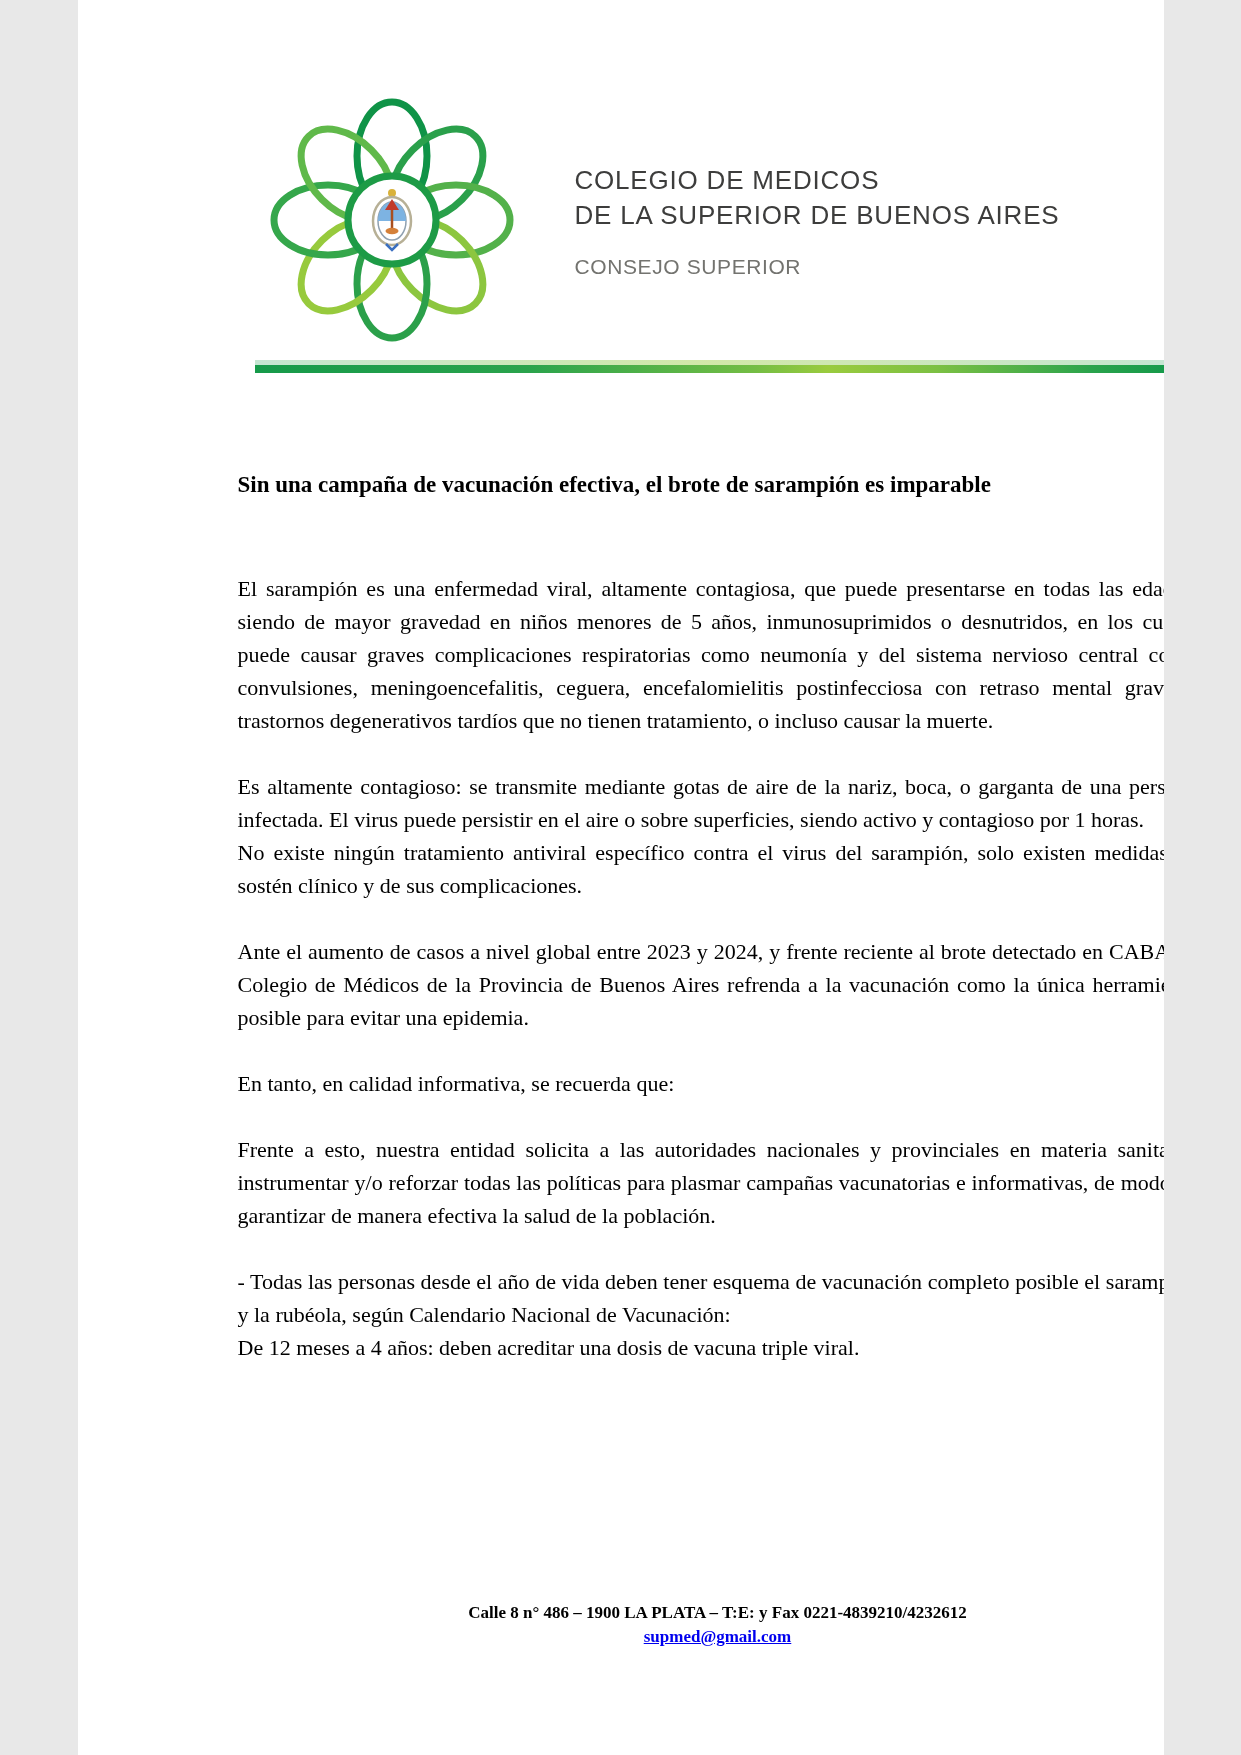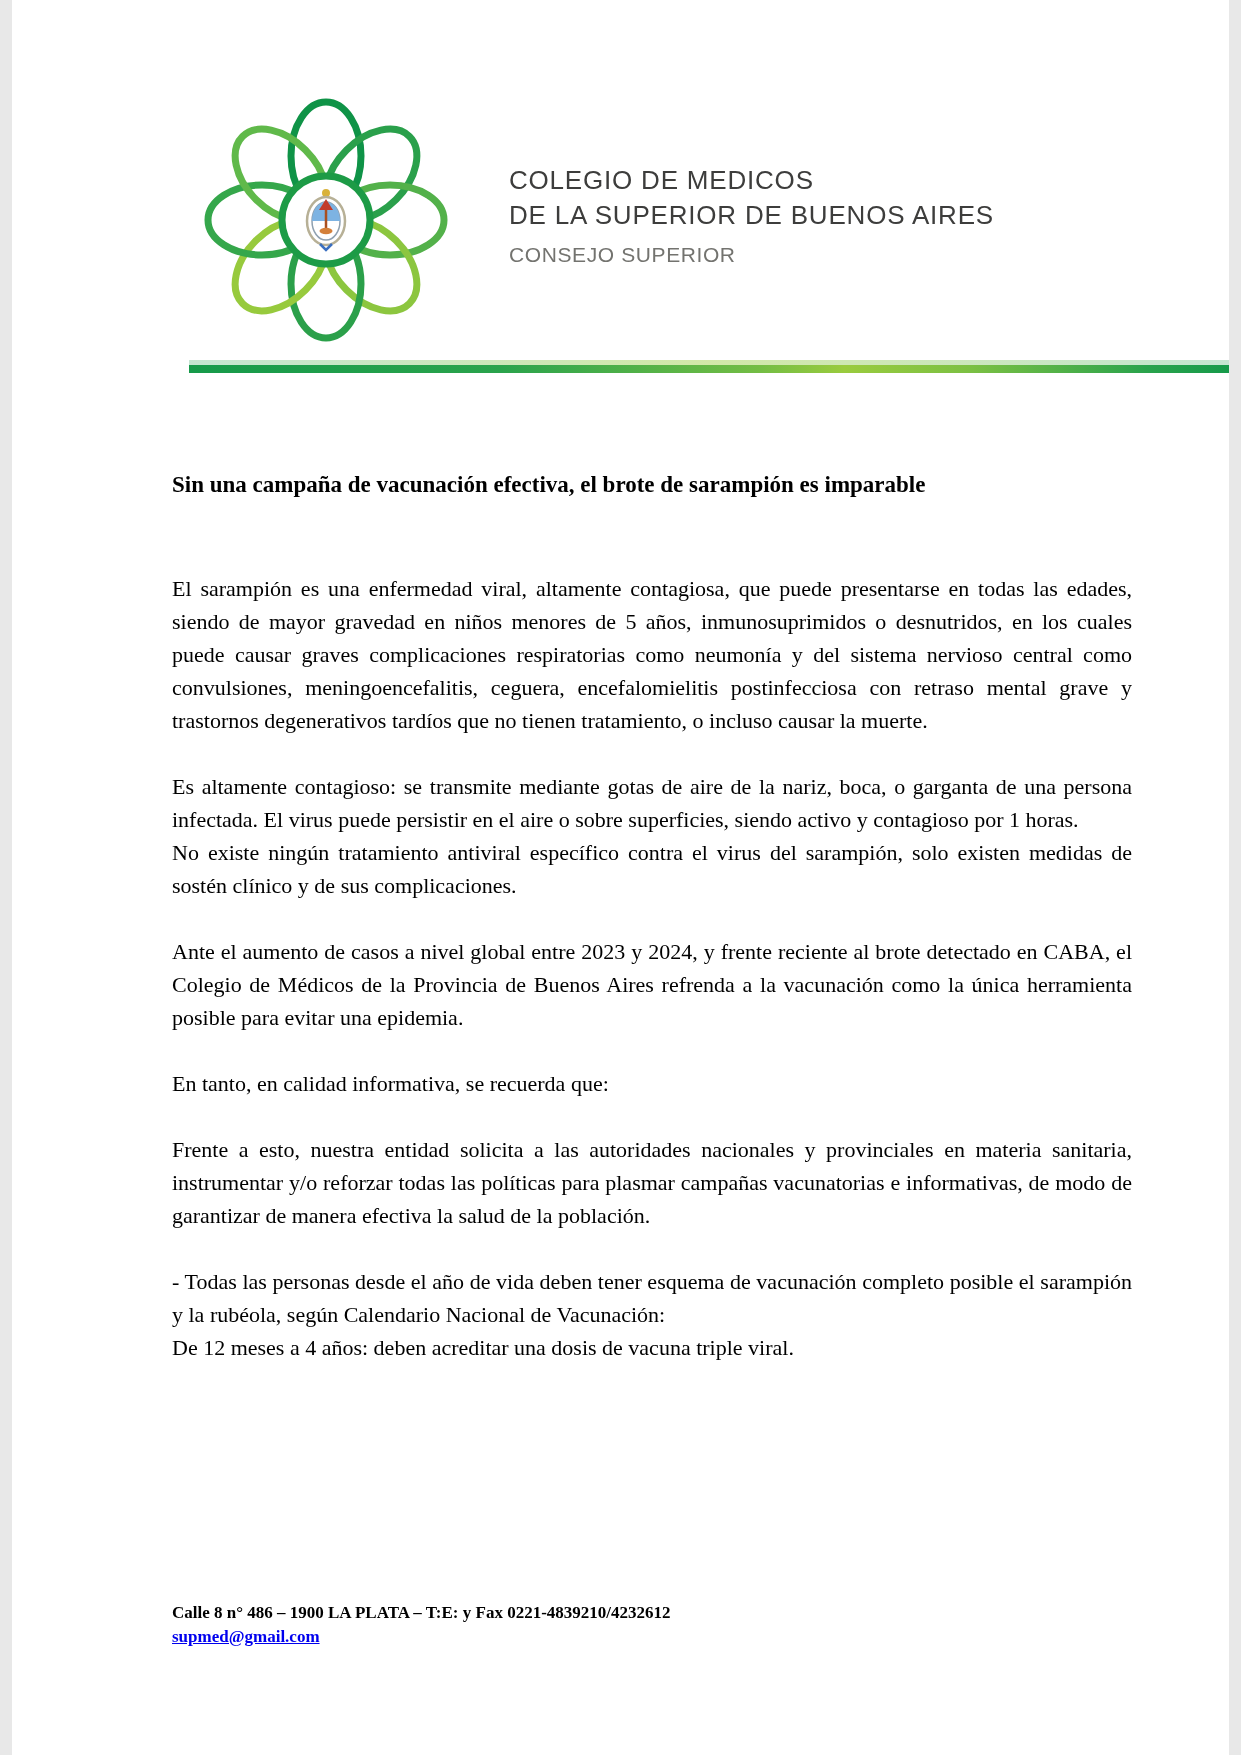--- a/index.html
+++ b/index.html
@@ -1,18 +1,18 @@
 <!DOCTYPE html>
 <html lang="es"><head>
 <meta charset="utf-8">
 <style>
   html, body { margin: 0; padding: 0; background: #e8e8e8; }
   .page {
     position: relative;
-    width: 1217px;
+    width: 1086px;
     height: 1755px;
     margin: 0 auto;
     background: #ffffff;
     overflow: hidden;
   }
 
   
   .header { position: absolute; top: 0; left: 0; right: 0; height: 373px; }
 
   .logo-wrap { position: absolute; left: 192px; top: 92px; width: 244px; height: 254px; }
@@ -25,21 +25,21 @@
     color: #3d3d3c;
     letter-spacing: 0.8px;
     line-height: 35px;
     font-size: 26px;
     white-space: nowrap;
   }
   .org-text .subtitle {
     font-size: 21px;
     color: #73736f;
     letter-spacing: 0.6px;
-    margin-top: 4px;
+    margin-top: 16px;
   }
 
   .divider {
     position: absolute;
     left: 177px;
     right: 0;
     top: 365px;
     height: 8px;
     background: linear-gradient(to right,
       #169a4a 0%, #2aa34c 30%, #74bd44 55%, #9acb3e 63%,
@@ -74,21 +74,21 @@
   .doc-body p.first { margin-top: 72px; }
   .doc-body p.gap { margin-top: 33px; }
   .doc-body p.nogap { margin-top: 0; }
 
   
   .footer {
     position: absolute;
     top: 1601px;
     left: 160px;
     width: 960px;
-    text-align: left;
+    text-align: center;
     font-family: "Liberation Serif", serif;
     font-weight: bold;
     font-size: 17px;
     line-height: 24px;
     color: #000000;
   }
   .footer .email {
     color: #0000ee;
     text-decoration: underline;
     cursor: pointer;

